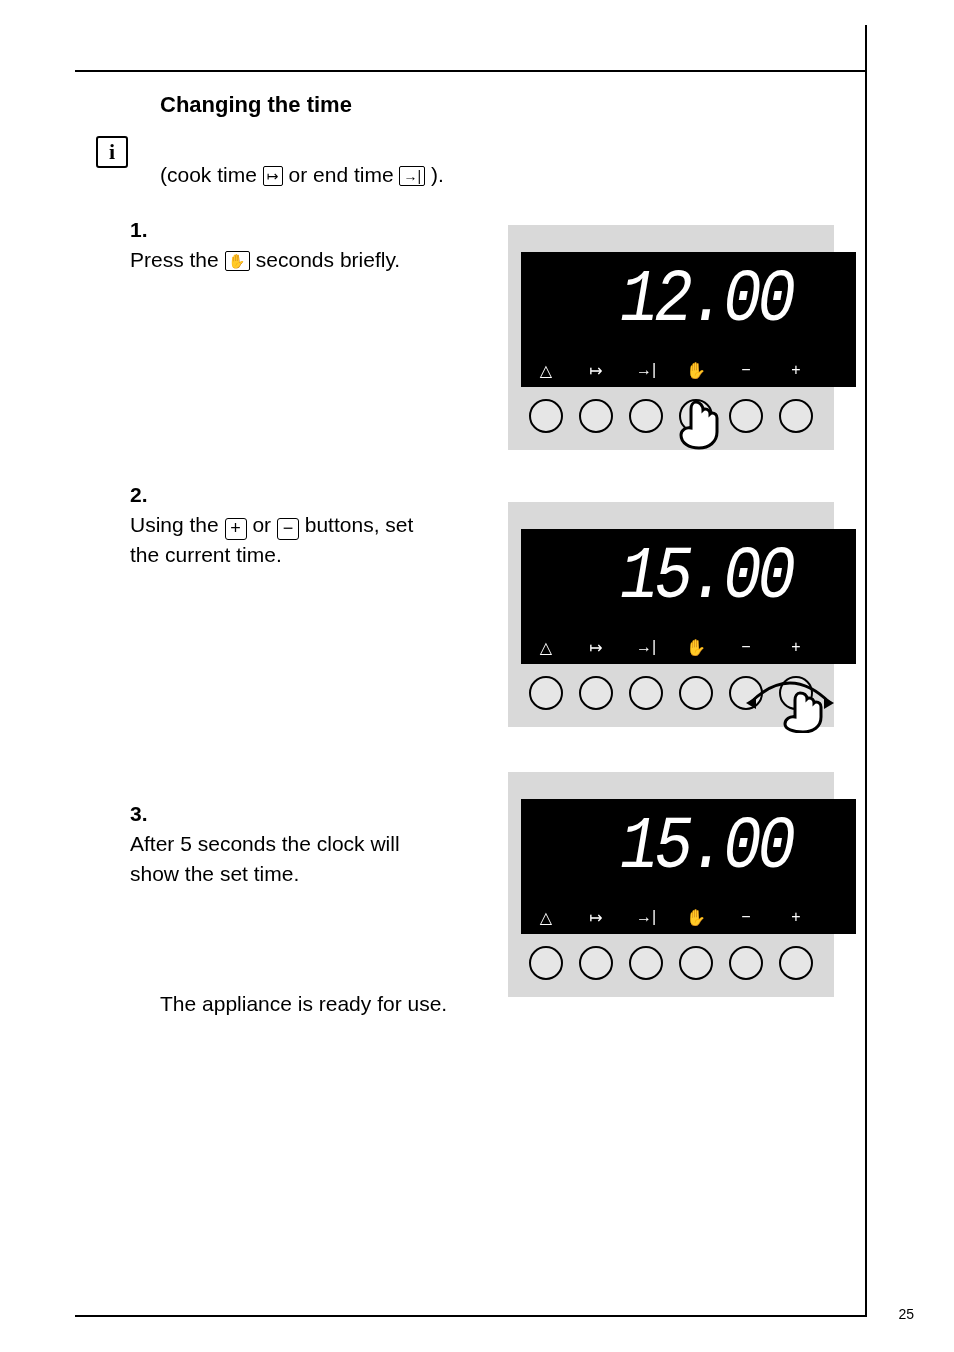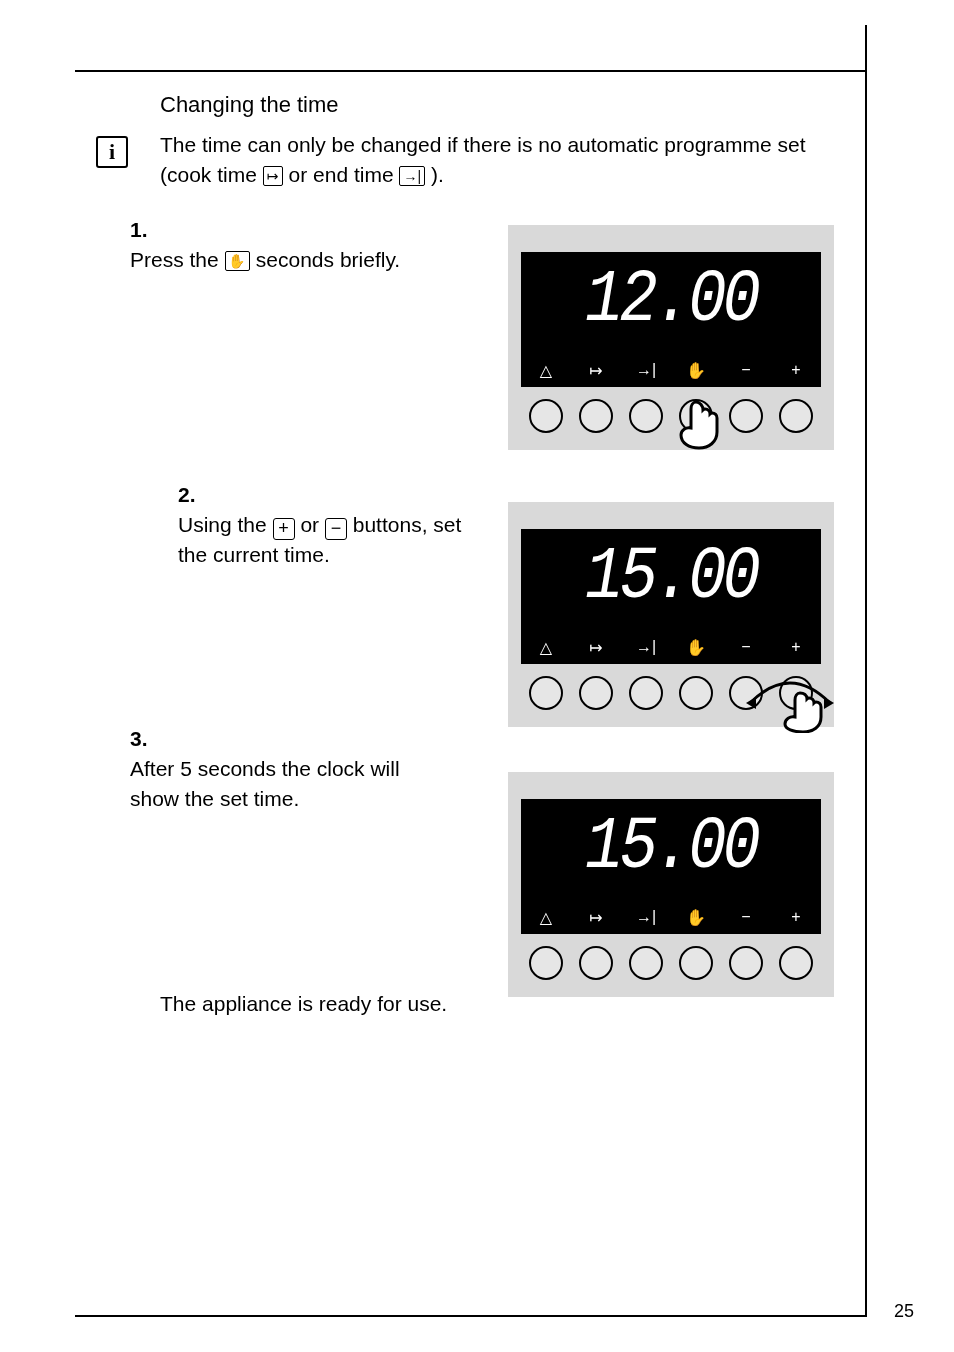--- a/index.html
+++ b/index.html
@@ -31,21 +31,21 @@
     top: 70px;
     width: 790px;
     height: 0;
     border-top: 2px solid #000;
   }
 
   .heading {
     position: absolute;
     left: 160px;
     top: 92px;
-    font-weight: 400;
+    font-weight: 700;
     font-size: 22px;
   }
   .info-icon {
     position: absolute;
     left: 96px;
     top: 136px;
     width: 32px;
     height: 32px;
     border: 2px solid #000;
     border-radius: 3px;
@@ -76,33 +76,33 @@
     display: inline-block;
     width: 30px;
     font-weight: 700;
   }
   .step .body {
     display: inline-block;
     vertical-align: top;
     width: 310px;
   }
   .step1 { top: 215px; }
-  .step2 { top: 480px; margin-left: 48px; }
-  .step3 { top: 724px; }
+  .step2 { top: 480px; }
+  .step3 { top: 799px; }
   .final {
     position: absolute;
     left: 160px;
     top: 992px;
     font-size: 21px;
   }
   .page-num {
     position: absolute;
     right: 40px;
     bottom: 30px;
-    font-size: 18px;
+    font-size: 14px;
   }
   .boxed-icon {
     display: inline-block;
     border: 1.5px solid #000;
     border-radius: 2px;
     font-size: 14px;
     line-height: 16px;
     padding: 1px 3px;
     vertical-align: 1px;
     min-width: 12px;
@@ -135,20 +135,21 @@
   .panel2 { top: 502px; }
   .panel3 { top: 772px; }
 
   .display {
     position: absolute;
     left: 13px;
     top: 27px;
     width: 300px;
     height: 135px;
     background: #000;
+    padding-left: 35px;
   }
   .seven-seg {
     font-family: "Courier New", monospace;
     font-weight: 400;
     letter-spacing: -4px;
     color: #fff;
     font-size: 64px;
     text-align: center;
     padding-top: 6px;
     font-style: italic;
@@ -219,21 +220,21 @@
 
 <div class="page">
   <div class="page-inner-frame"></div>
   <div class="top-rule"></div>
 
   <div class="heading">Changing the time</div>
 
   <div class="info-icon">i</div>
 
   <div class="intro">
-    <span>The time can only be changed if there is no automatic programme set</span><br>
+    <br>
     <span>(cook time </span>
     <span class="boxed-icon">↦</span>
     <span> or end time </span>
     <span class="boxed-icon">→|</span>
     <span>).</span>
   </div>
 
   <div class="step step1">
     <span class="num">1.</span>
     <span class="body">

